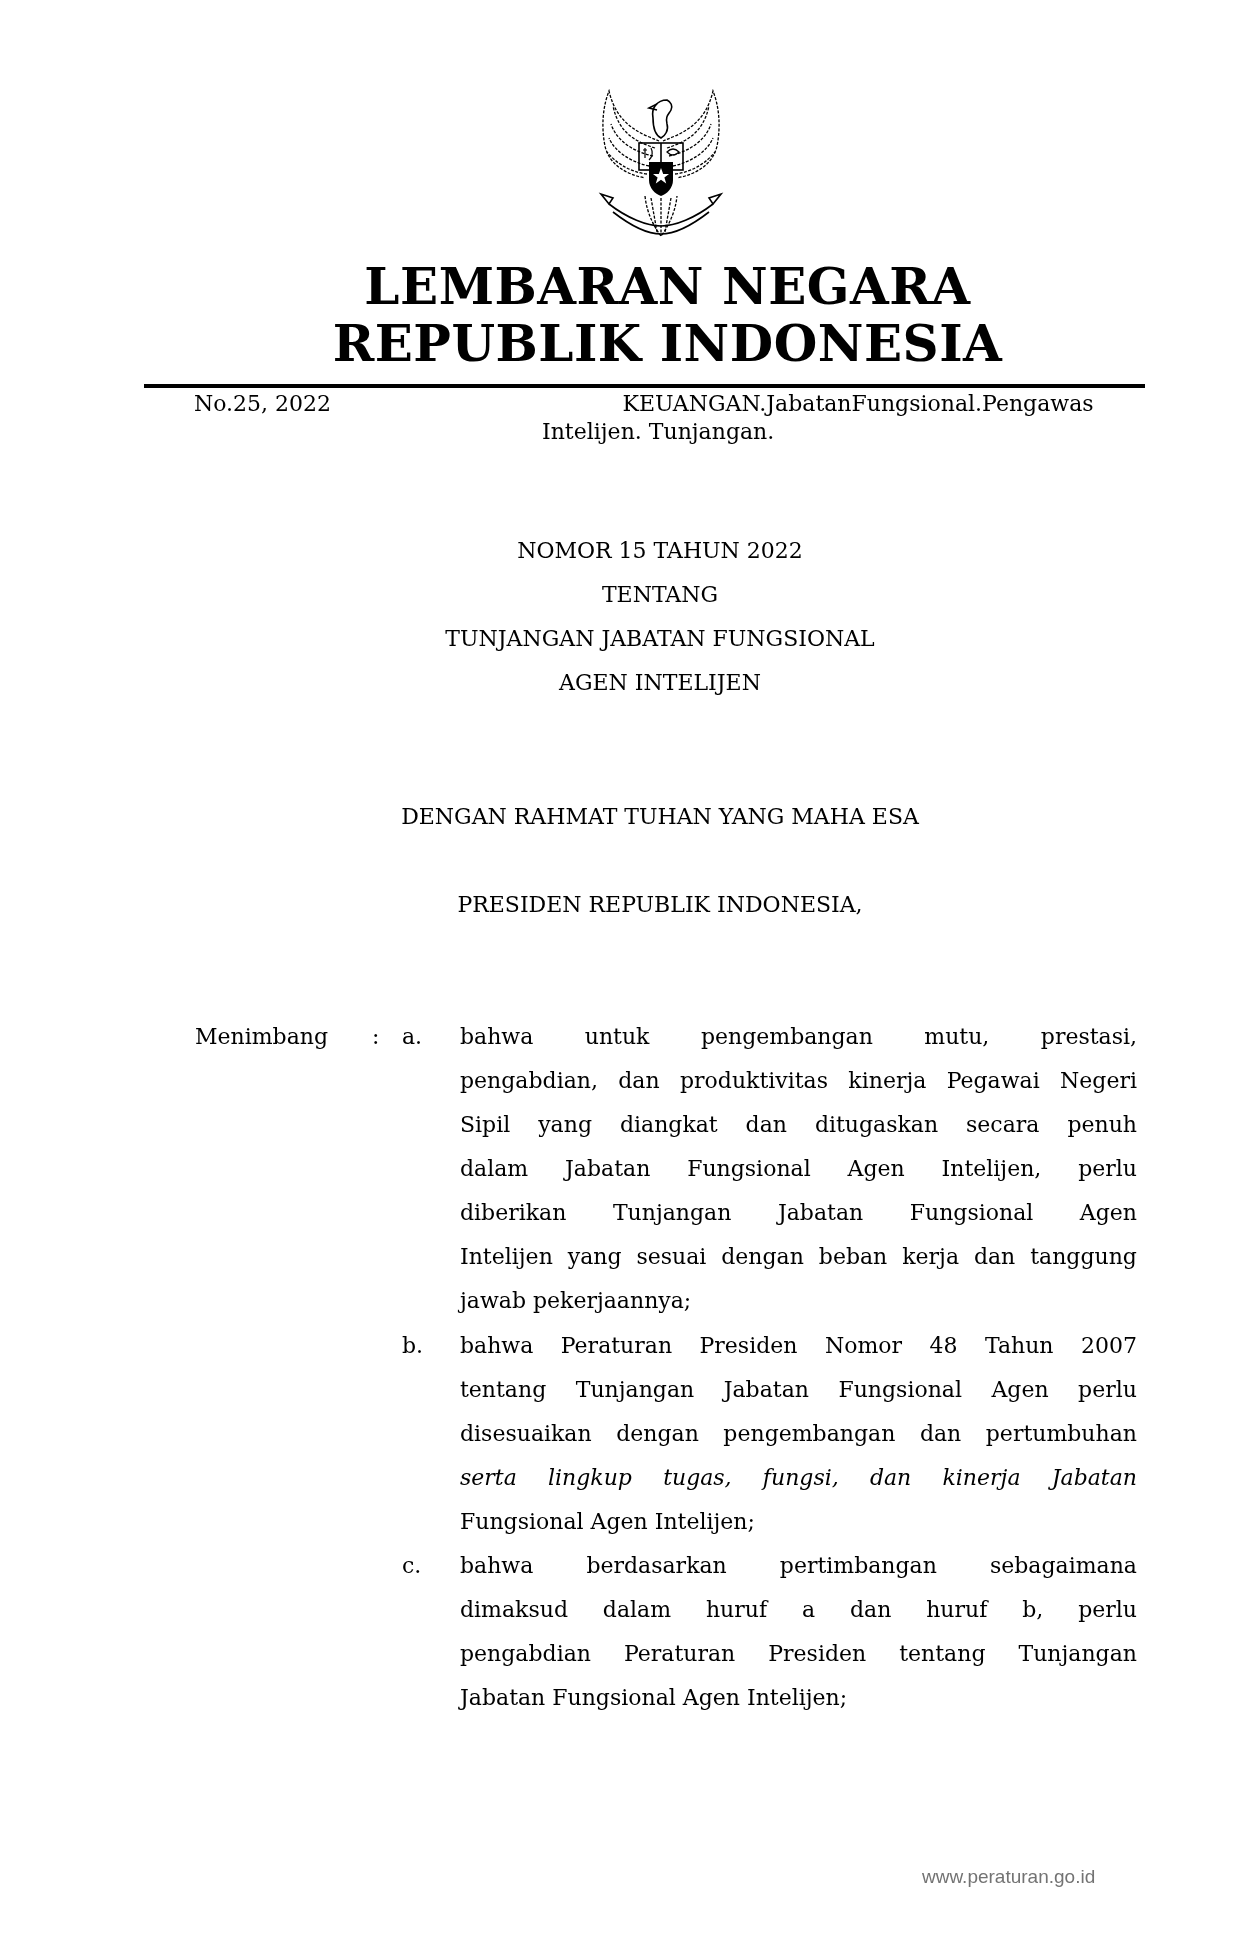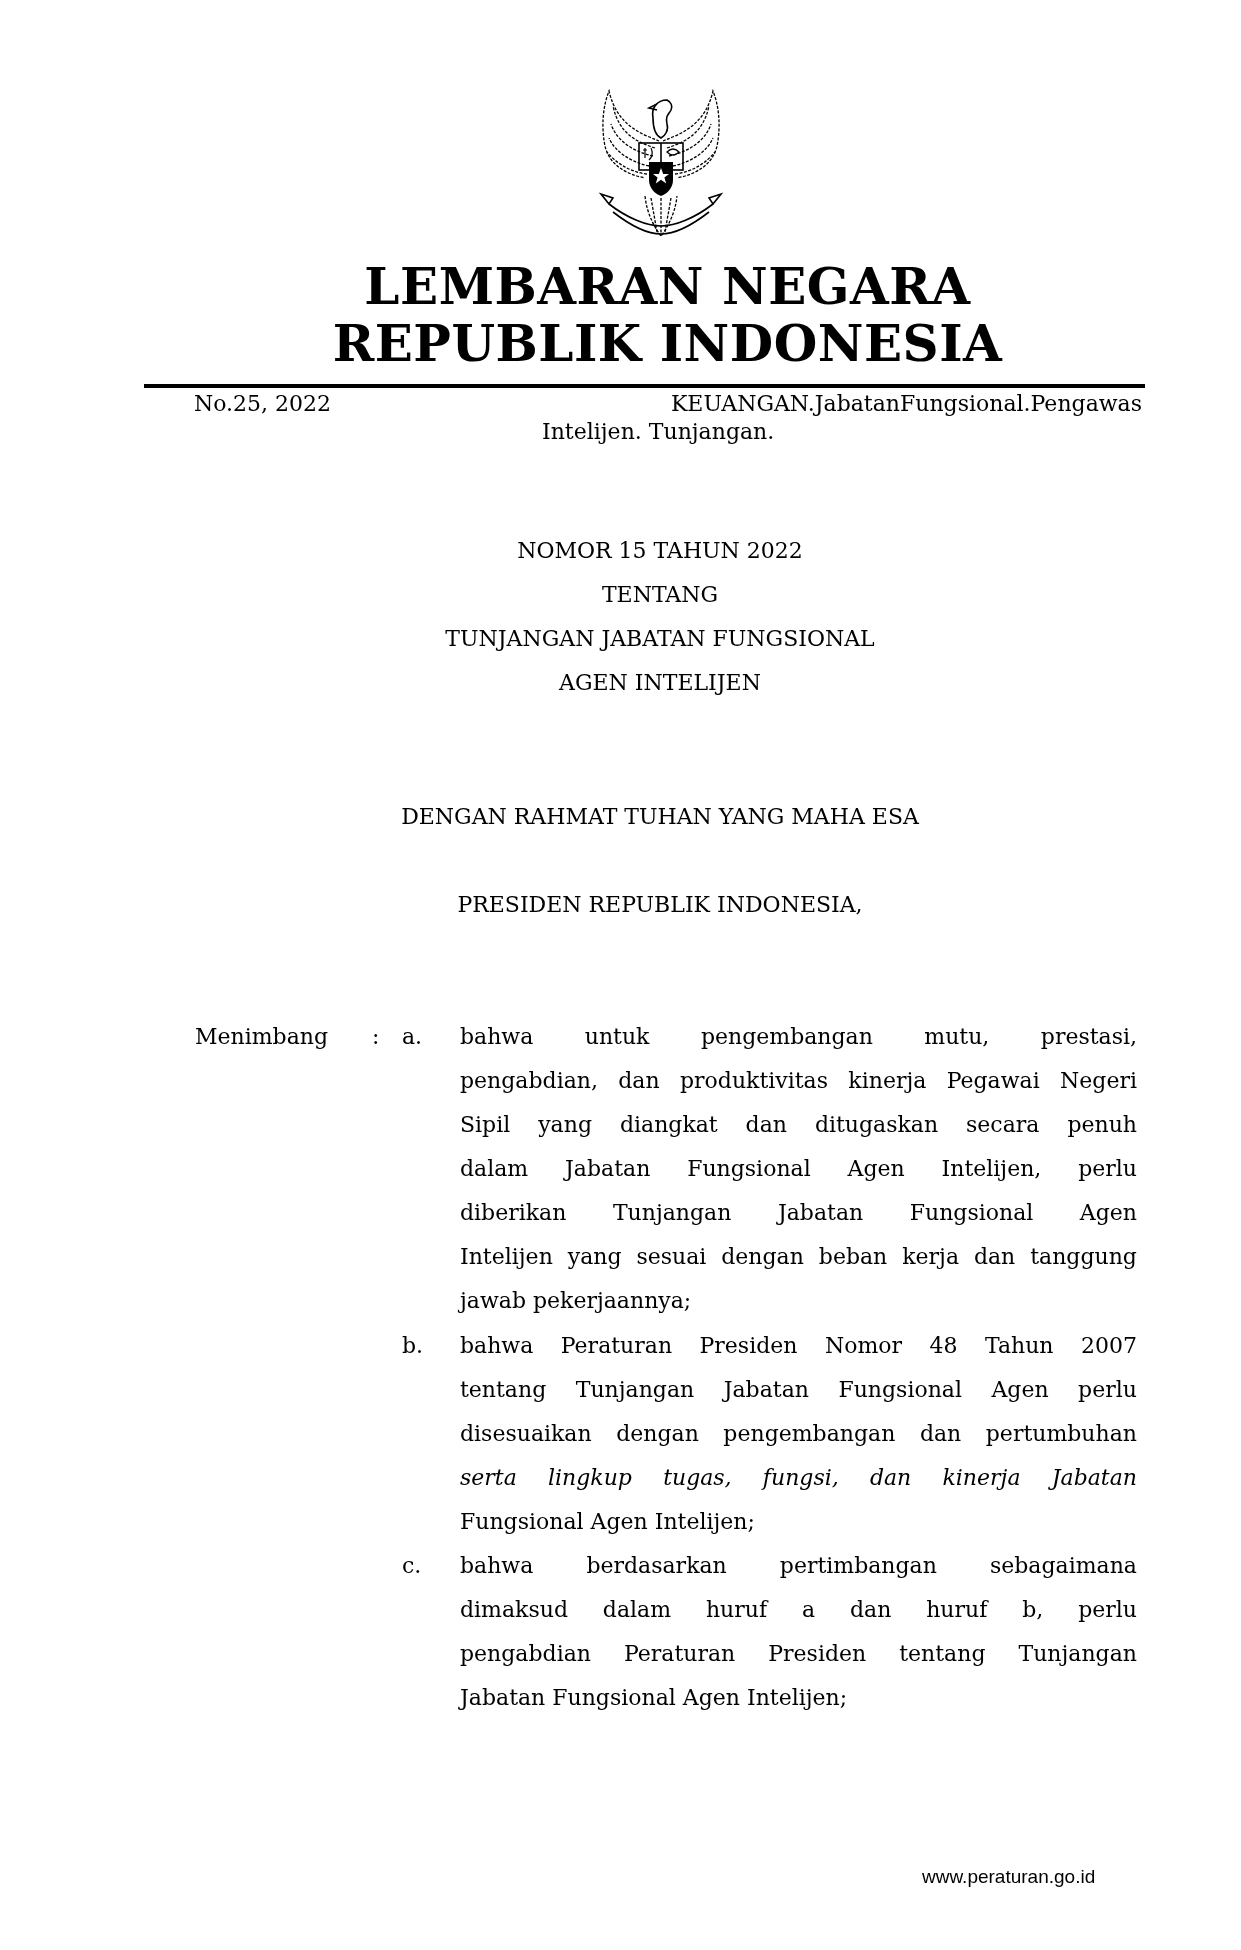--- a/index.html
+++ b/index.html
@@ -24,21 +24,21 @@
   #menimbang-label { left:148px; top:1015px; }
   #menimbang-colon { left:325px; top:1015px; }
   .item-letter { left:355px; }
   .item-text { left:413px; width:677px; }
   .item-text .ln { display:block; text-align:justify; text-align-last:justify; white-space:nowrap; }
   .item-text .ln.last { text-align-last:left; }
   #item-a-letter { top:1015px; } #item-a-text { top:1015px; }
   #item-b-letter { top:1324px; } #item-b-text { top:1324px; }
   #item-c-letter { top:1544px; } #item-c-text { top:1544px; }
   #footer { left:875px; top:1866px; font-family:"Liberation Sans", "DejaVu Sans", sans-serif;
-            font-size:19px; color:#000000; }
+            font-size:19px; color:#737373; }
 </style>
 </head>
 <body>
 
 <div id="emblem" class="abs">
   <svg width="148" height="158" viewBox="0 0 148 158" xmlns="http://www.w3.org/2000/svg">
     <g fill="none" stroke="#000" stroke-width="1.3" stroke-dasharray="3 1.5">
 
       <path d="M72 55 C55 48 30 40 22 5 C16 20 14 40 18 60 C22 78 38 88 58 92"></path>
       <path d="M68 62 C50 56 32 48 26 20"></path>
@@ -77,21 +77,21 @@
   </svg>
 </div>
 
 <div id="title1" class="abs title">LEMBARAN NEGARA</div>
 <div id="title2" class="abs title">REPUBLIK INDONESIA</div>
 
 <div id="rule" class="abs"></div>
 
 <div id="meta-no" class="abs meta">No.25, 2022</div>
 <div id="meta-subject" class="abs meta">
-  <span class="l1" style="display: flex; justify-content: flex-end; margin-left: 32px;">
+  <span class="l1" style="display: flex; justify-content: center; margin-left: 32px;">
       <span>KEUANGAN.</span>
       <span>Jabatan</span>
       <span>Fungsional.</span>
       <span>Pengawas</span>
     </span>
   <span>Intelijen. Tunjangan.</span>
 </div>
 
 <div id="heading" class="abs center">
   <div>NOMOR 15 TAHUN 2022</div>

